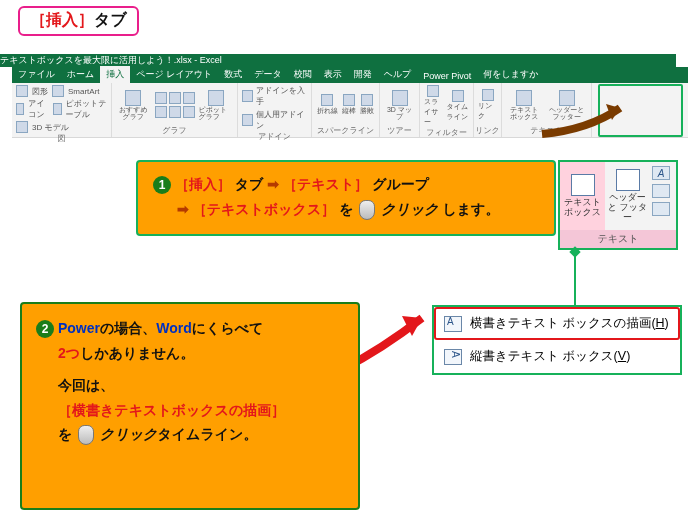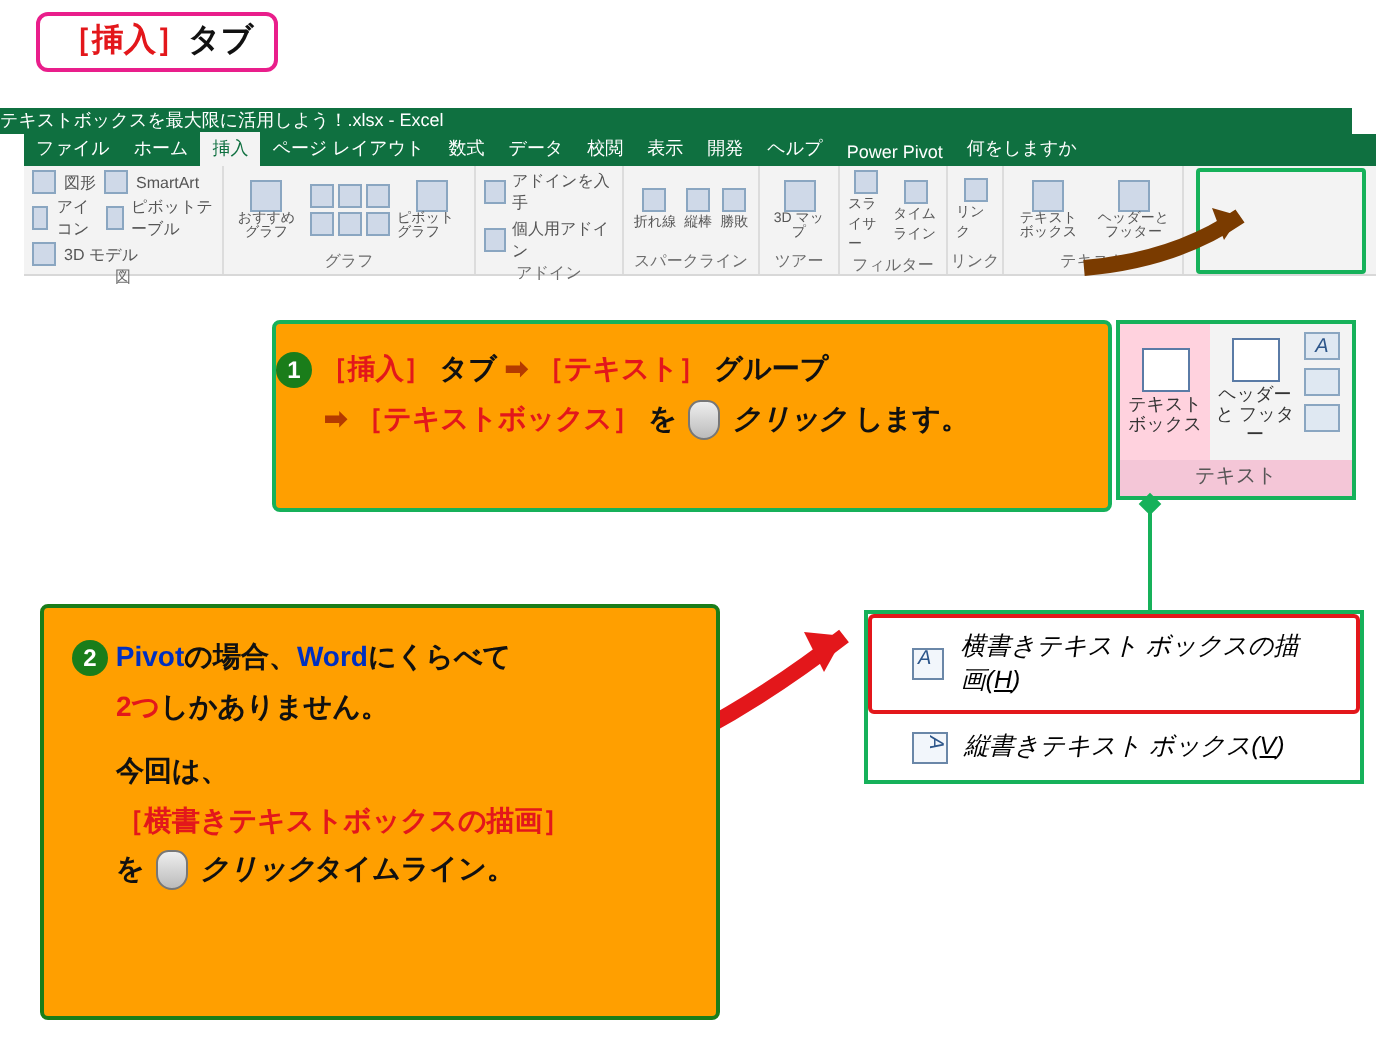--- a/index.html
+++ b/index.html
@@ -67,23 +67,23 @@
   }
 
   
   .arrow-up {
     position:absolute; left:538px; top:100px; width:98px; height:38px;
     pointer-events:none;
   }
 
   
   .callout1 {
-    position:absolute; left:136px; top:160px; width:420px; height:96px;
+    position:absolute; left:136px; top:160px; width:420px; height:76px;
     background:#ff9f00; border:2px solid #16b15a; border-radius:4px;
-    padding:10px 0; font-size:14px; line-height:1.8;
+    padding:10px 15px; font-size:14px; line-height:1.8;
   }
   .num1 { display:inline-block; width:18px; height:18px; border-radius:50%;
     background:#1a7d1a; color:#fff; text-align:center; font-size:12px; line-height:18px; font-weight:bold; }
   .red-b { color:#e3171b; font-weight:bold; }
   .blk-b { font-weight:bold; color:#111; }
   .arw   { color:#b43a00; font-weight:bold; }
   .mouse-ic { display:inline-block; width:16px; height:20px; vertical-align:middle;
     background:linear-gradient(#eee,#bbb); border:1px solid #777; border-radius:8px 8px 10px 10px; margin:0 2px; }
 
   
@@ -103,21 +103,21 @@
 
   
   .connector { position:absolute; left:574px; top:250px; width:2px; height:55px; background:#16b15a; }
   .connector::before { content:""; position:absolute; top:-2px; left:-3px; width:8px; height:8px; background:#16b15a; transform:rotate(45deg); }
 
   
   .dd-menu {
     position:absolute; left:432px; top:305px; width:250px;
     border:2px solid #16b15a; background:#fff; font-size:12.5px;
   }
-  .dd-item { display:flex; align-items:center; gap:8px; padding:6px 20px; border:2px solid transparent;font-style:italic; }
+  .dd-item { display:flex; align-items:center; gap:8px; padding:6px 8px; border:2px solid transparent; }
   .dd-item.sel { border:2px solid #e3171b; border-radius:3px; }
   .dd-ic { width:18px; height:16px; border:1px solid #6a87a8; background:#f2f6fb; position:relative; }
   .dd-ic.h::after{ content:"A"; position:absolute; left:2px; top:-1px; font-size:10px; color:#2d568a; }
   .dd-ic.v::after{ content:"A"; position:absolute; left:2px; top:-1px; font-size:10px; color:#2d568a; transform:rotate(90deg); transform-origin:6px 8px;}
   .dd-item .ul { text-decoration:underline; }
 
   
   .arrow-red {
     position:absolute; left:252px; top:300px; width:195px; height:110px; pointer-events:none;
   }
@@ -346,21 +346,21 @@
 </div>
 
 <svg class="arrow-red" viewBox="0 0 195 110">
   <path d="M10 100 Q90 80 170 18" stroke="#e3171b" stroke-width="8" fill="none"></path>
   <polygon points="170,18 150,16 160,36" fill="#e3171b"></polygon>
 </svg>
 
 <div class="callout2">
   <div>
     <span class="num1" style="background:#1a7d1a">2</span>
-    <span class="blue-b">Pivot</span><span class="blk-b">の場合、</span><span class="blue-b">Word</span><span class="blk-b">にくらべて</span>
+    <span class="blue-b">Power</span><span class="blk-b">の場合、</span><span class="blue-b">Word</span><span class="blk-b">にくらべて</span>
   </div>
   <div style="padding-left:22px">
     <span class="red-b">2つ</span><span class="blk-b">しかありません。</span>
   </div>
   <div style="height:8px"></div>
   <div style="padding-left:22px" class="blk-b">今回は、</div>
   <div style="padding-left:22px" class="red-b">［横書きテキストボックスの描画］</div>
   <div style="padding-left:22px">
     <span class="blk-b">を</span>
     <span class="mouse-ic"></span>

